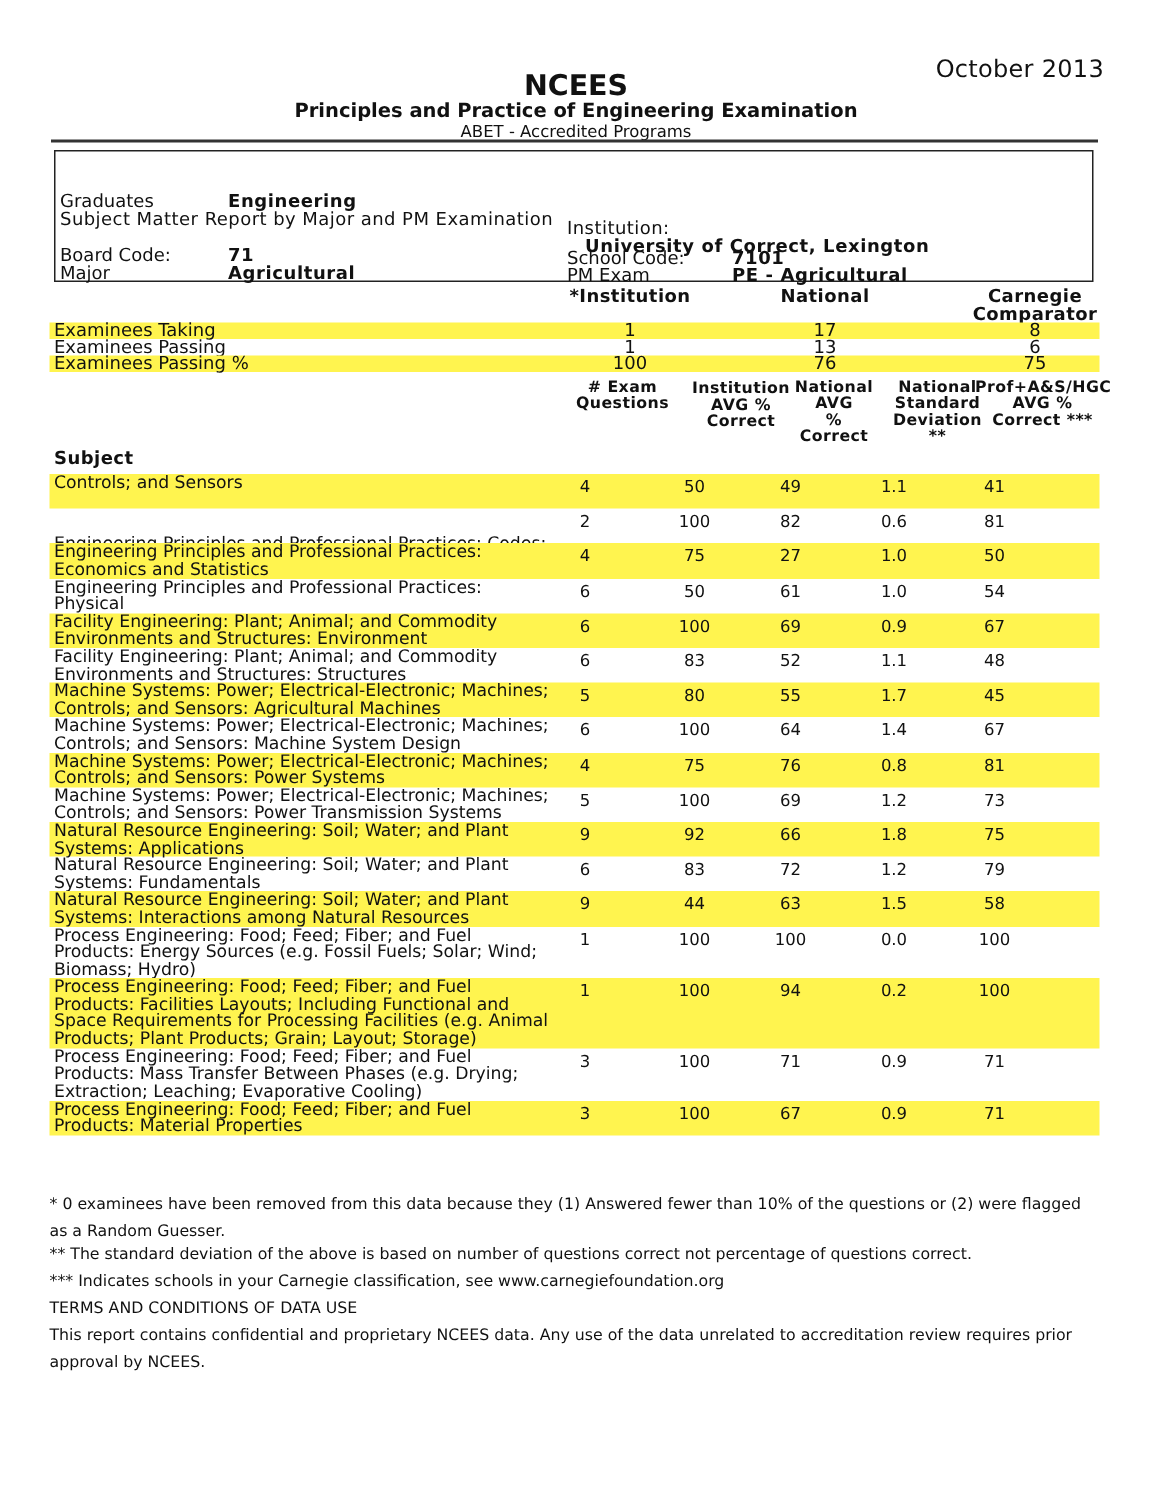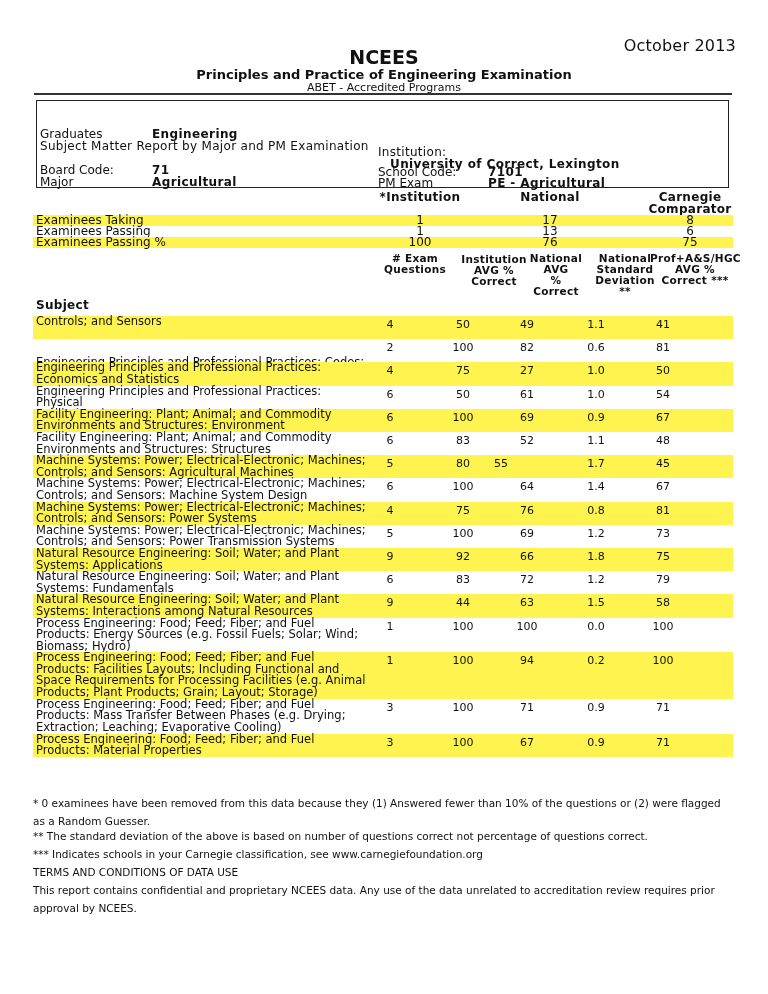--- a/index.html
+++ b/index.html
@@ -167,21 +167,21 @@
       <div class="numcell" style="left: 638px; top: 434px;">48</div>
     </div>
     <div>
       <div class="band" style="top: 455.2px; height: 23.2px; background: rgb(255, 244, 79);"></div>
       <div class="subj" style="top: 455.2px;">
         <div>Machine Systems: Power; Electrical-Electronic; Machines;</div>
         <div>Controls; and Sensors: Agricultural Machines</div>
       </div>
       <div class="numcell" style="left: 365px; top: 457.2px;">5</div>
       <div class="numcell" style="left: 438px; top: 457.2px;">80</div>
-      <div class="numcell" style="left: 476px; top: 457.2px; text-align: center;">55</div>
+      <div class="numcell" style="left: 502px; top: 457.2px; text-align: center;">55</div>
       <div class="numcell" style="left: 571px; top: 457.2px;">1.7</div>
       <div class="numcell" style="left: 638px; top: 457.2px;">45</div>
     </div>
     <div>
       <div class="subj" style="top: 478.4px;">
         <div>Machine Systems: Power; Electrical-Electronic; Machines;</div>
         <div>Controls; and Sensors: Machine System Design</div>
       </div>
       <div class="numcell" style="left: 365px; top: 480.4px;">6</div>
       <div class="numcell" style="left: 438px; top: 480.4px;">100</div>

